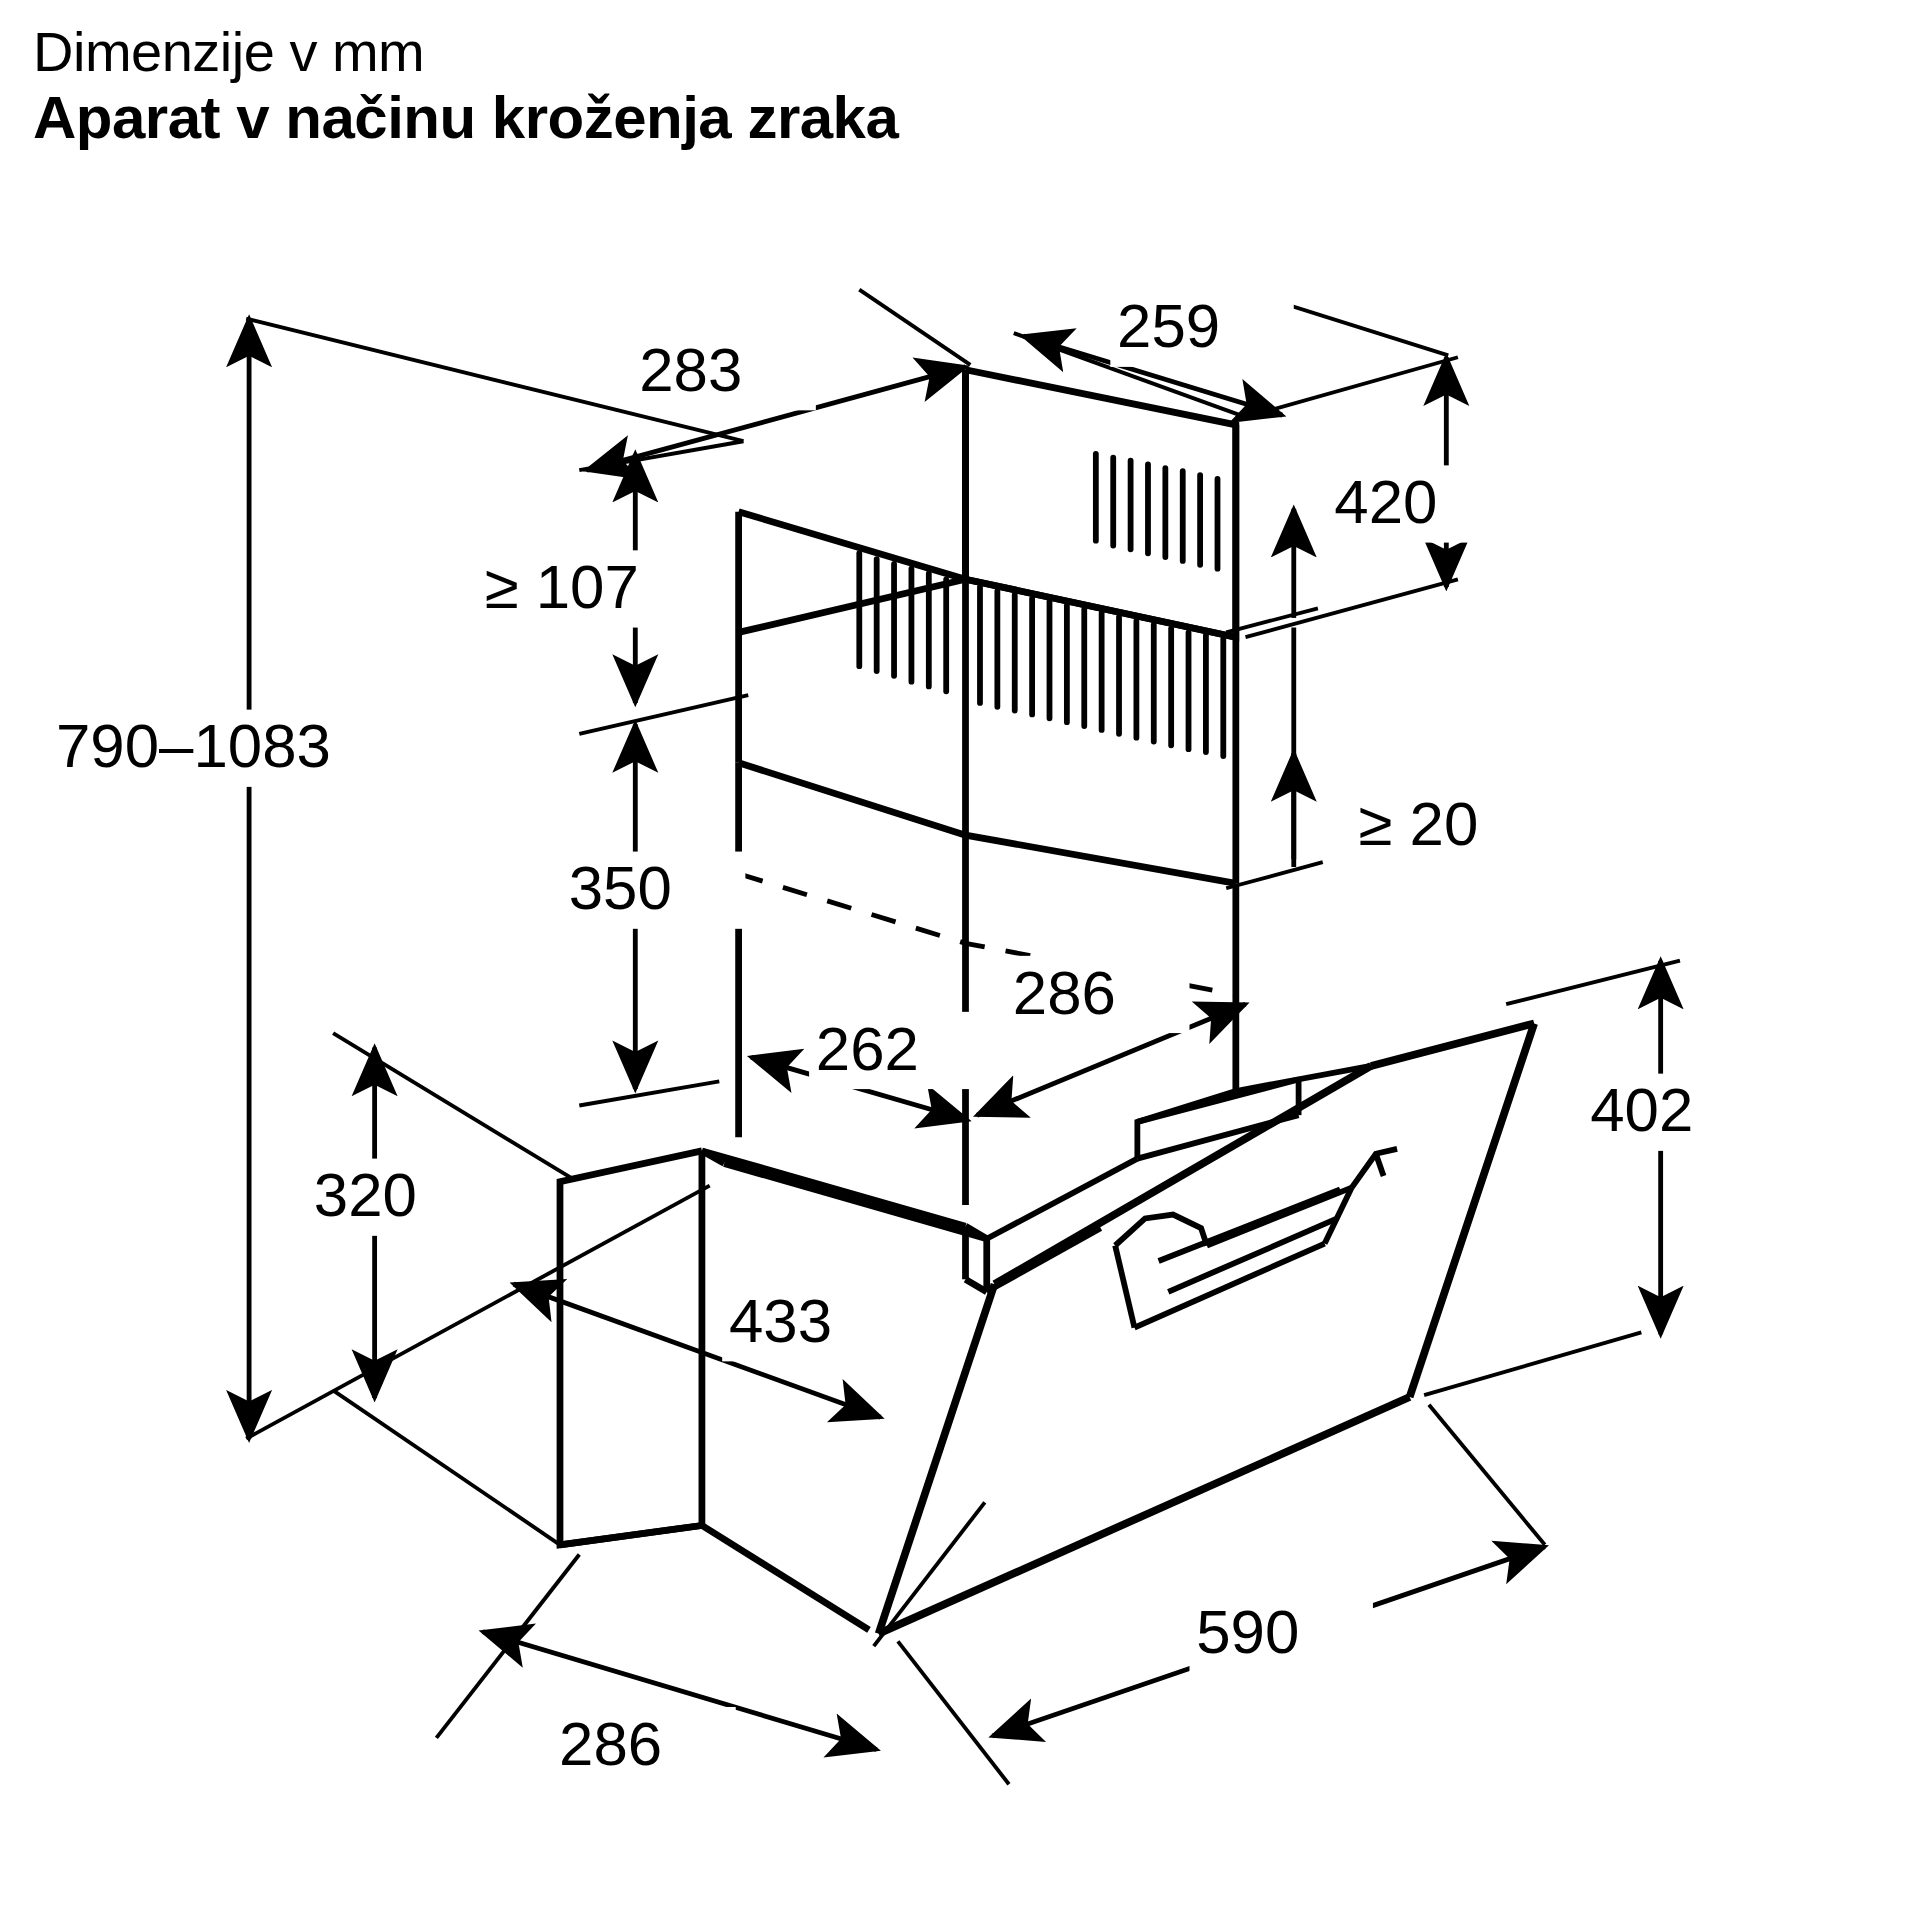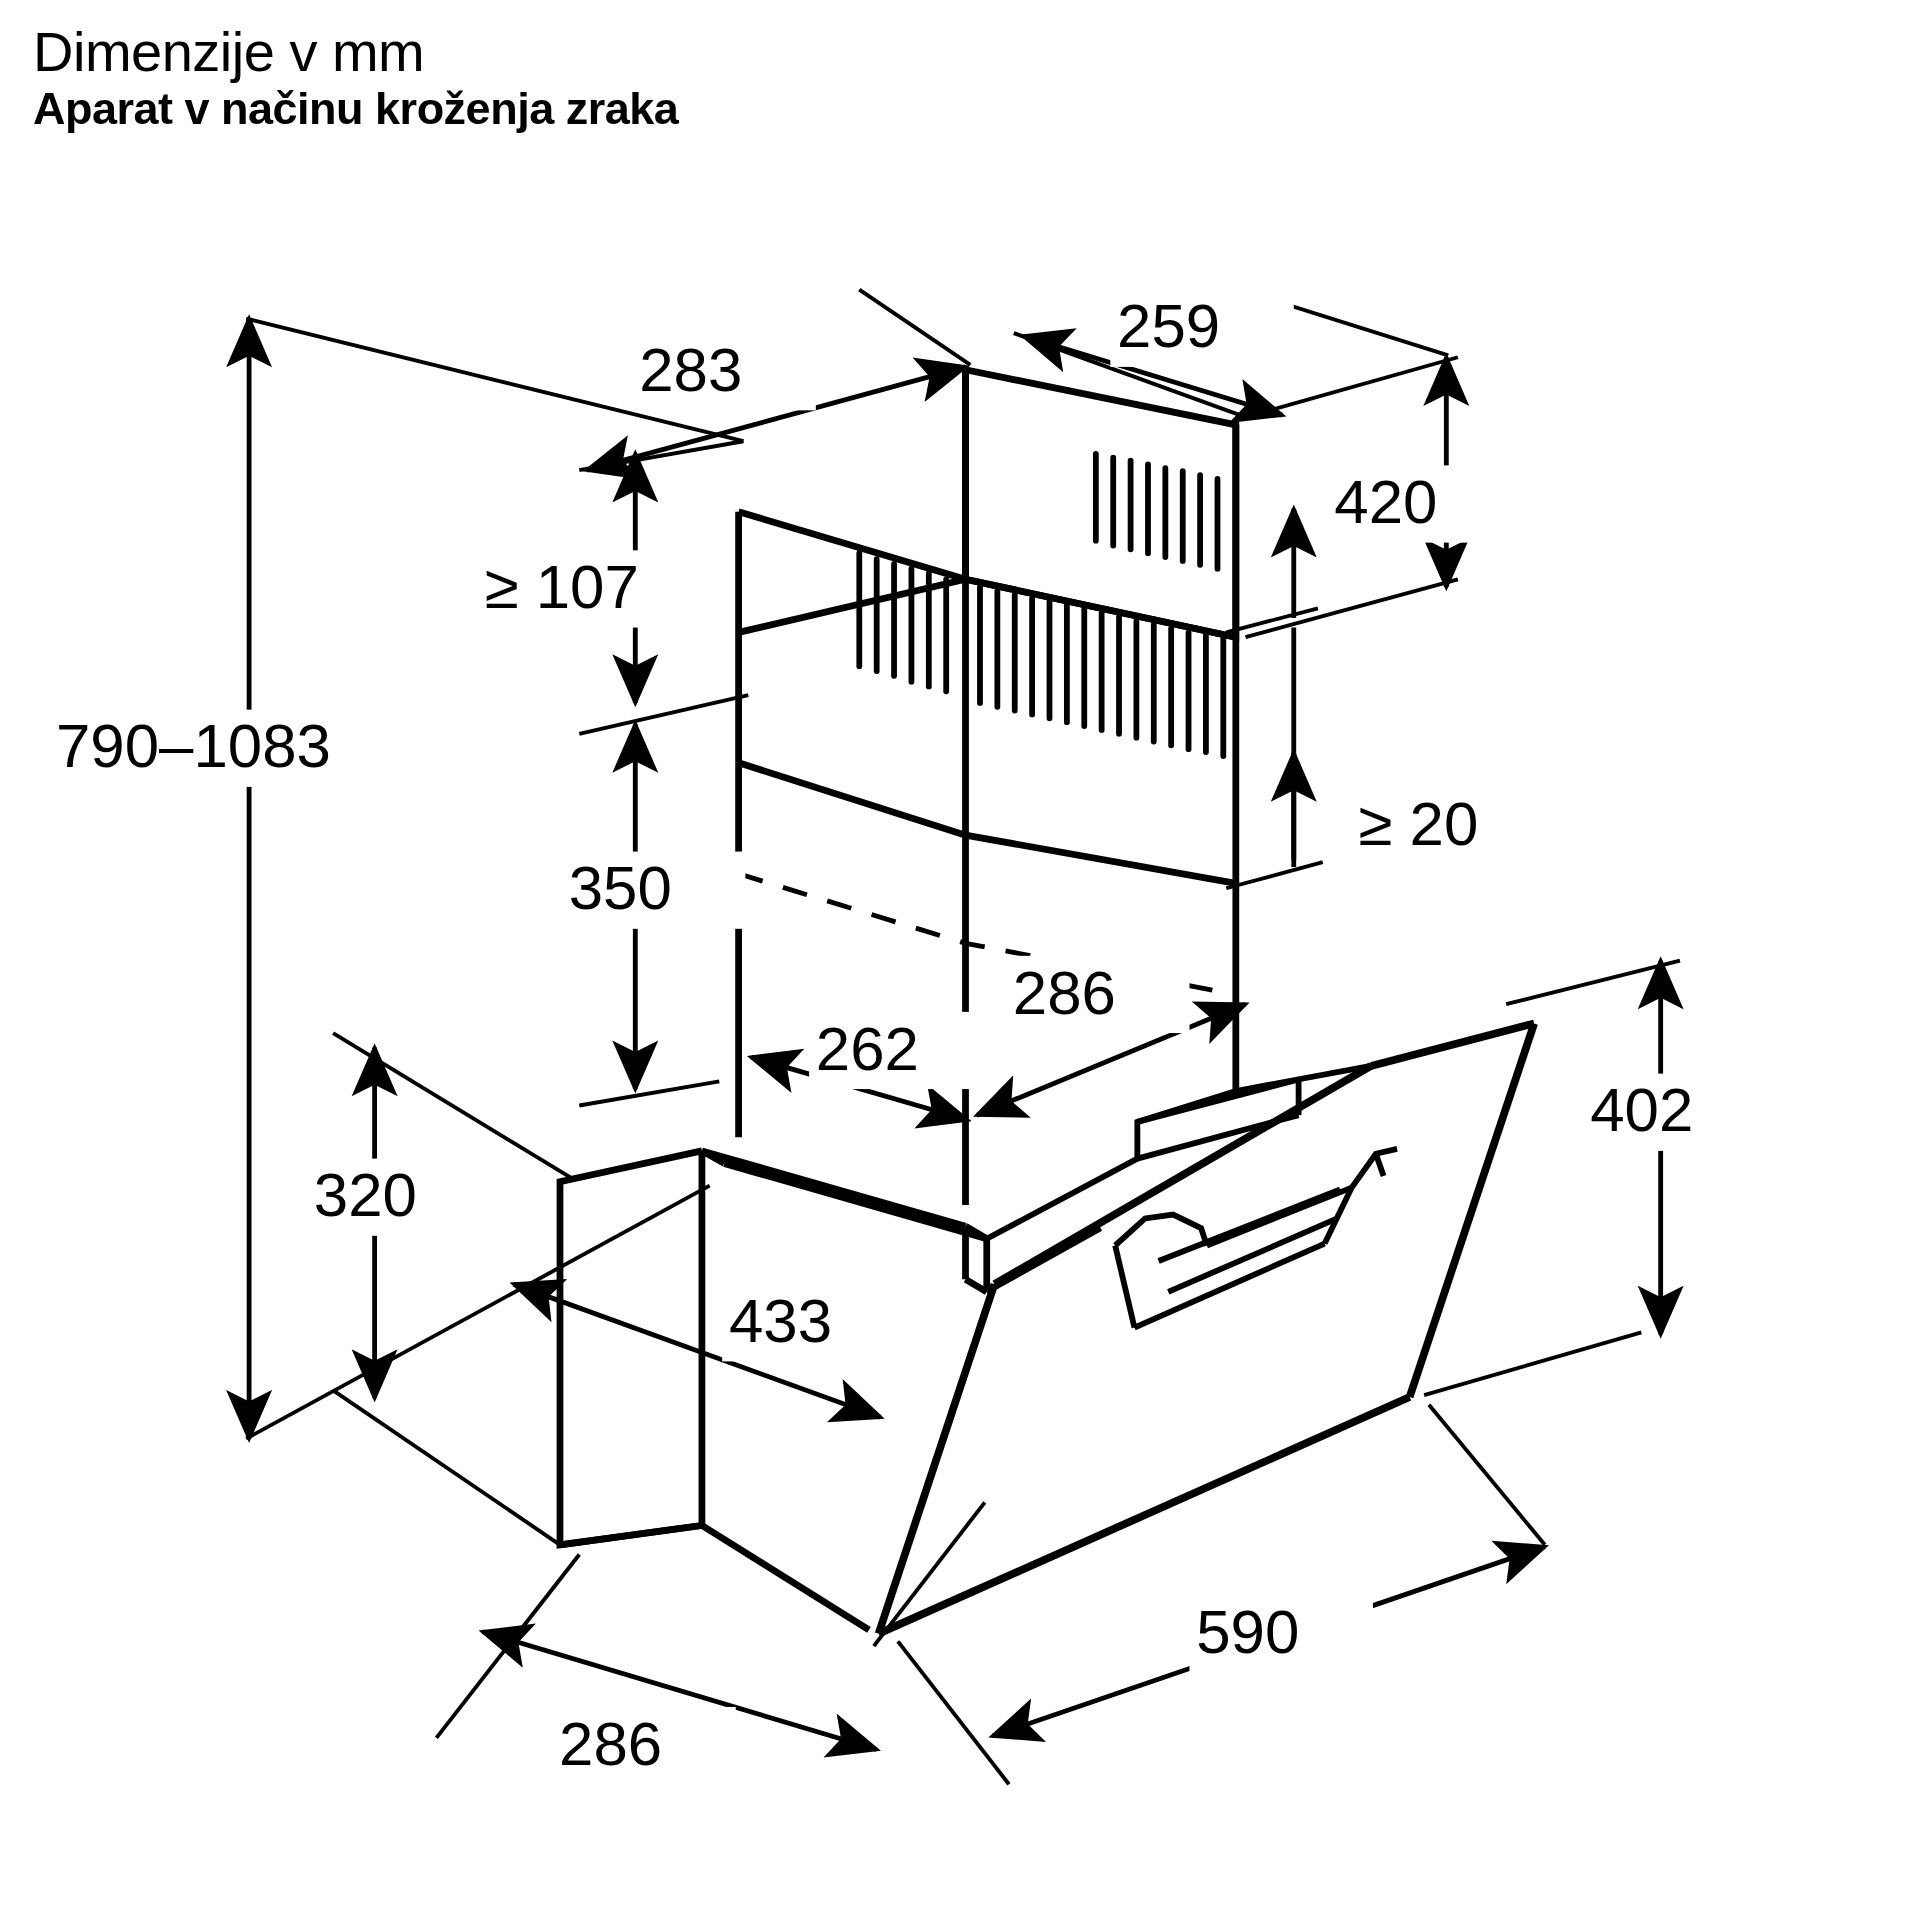--- a/index.html
+++ b/index.html
@@ -23,21 +23,21 @@
   }
   .title-line1 {
     font-size: 56px;
     font-weight: 400;
     color: #000000;
     line-height: 1.12;
     letter-spacing: -0.5px;
     white-space: nowrap;
   }
   .title-line2 {
-    font-size: 45px;
+    font-size: 60px;
     font-weight: 700;
     color: #000000;
     line-height: 1.12;
     letter-spacing: -0.5px;
     white-space: nowrap;
   }
   #drawing {
     position: absolute;
     left: 0;
     top: 0;

